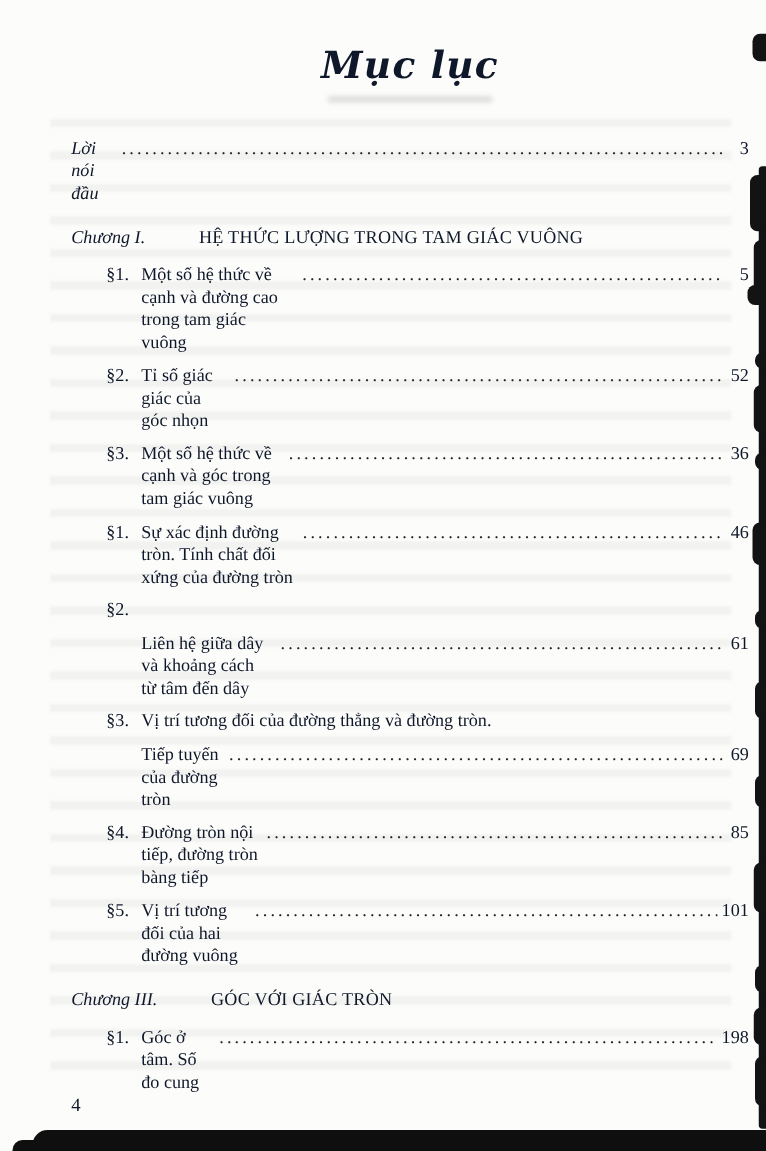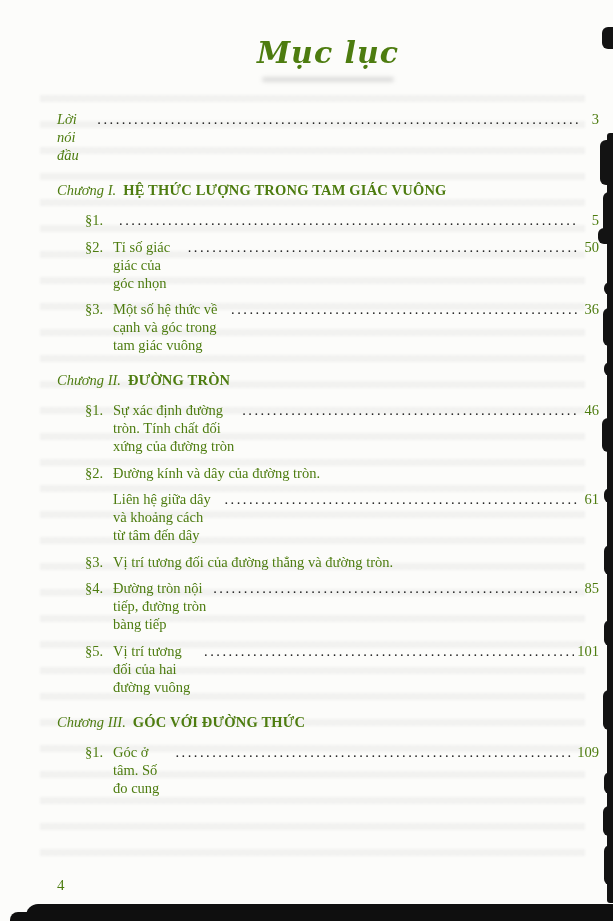--- a/index.html
+++ b/index.html
@@ -5,21 +5,21 @@
   * { box-sizing: border-box; margin: 0; padding: 0; }
   html, body { width: 613px; height: 921px; background: #ffffff; }
   body { font-family: "Liberation Serif", serif; }
 
   .page {
     position: relative;
     width: 613px;
     height: 921px;
     background: #fcfcfa;
     overflow: hidden;
-    color: #4d7c0f;
+    color: #0f172a;
   }
 
   
   .bleed-overlay {
     position: absolute;
     z-index: 1;
     left: 40px; right: 28px; top: 95px; bottom: 60px;
     background: repeating-linear-gradient(180deg,
       rgba(70,70,78,0.055) 0px, rgba(70,70,78,0.055) 7px,
       transparent 7px, transparent 26px);
@@ -69,21 +69,21 @@
   }
   .leader::after {
     content: "..........................................................................................................................................................";
   }
   .pg { flex: 0 0 auto; min-width: 18px; text-align: right; }
 
   .frontmatter .label { font-style: italic; }
 
   .chapter { margin: 17px 0 12px; }
   .chapter-prefix { font-style: italic; margin-right: 7px; }
-  .chapter-name { font-weight: bold; letter-spacing: 0.2px; }
+  .chapter-name { font-weight: normal; letter-spacing: 0.2px; margin-left: 36px; }
 
   .pagenum {
     position: absolute;
     left: 57px; bottom: 27px;
     font-size: 15px;
     z-index: 2;
   }
 
   
   .artifact { position: absolute; background: #131313; z-index: 3; pointer-events: none; }
@@ -130,81 +130,82 @@
       <span class="leader"></span>
       <span class="pg">3</span>
     </div>
 
     <div class="row chapter">
       <span class="chapter-prefix">Chương I.</span>
       <span class="chapter-name">HỆ THỨC LƯỢNG TRONG TAM GIÁC VUÔNG</span>
     </div>
     <div class="row section">
       <span class="num">§1.</span>
+      <span class="txt">Một số hệ thức về cạnh và đường cao trong tam giác vuông</span>
       <span class="leader"></span>
       <span class="pg">5</span>
     </div>
     <div class="row section">
       <span class="num">§2.</span>
       <span class="txt">Tỉ số giác giác của góc nhọn</span>
       <span class="leader"></span>
-      <span class="pg">50</span>
+      <span class="pg">52</span>
     </div>
     <div class="row section">
       <span class="num">§3.</span>
       <span class="txt">Một số hệ thức về cạnh và góc trong tam giác vuông</span>
       <span class="leader"></span>
       <span class="pg">36</span>
     </div>
 
-    <div class="row chapter">
-      <span class="chapter-prefix">Chương II.</span>
-      <span class="chapter-name">ĐƯỜNG TRÒN</span>
-    </div>
     <div class="row section">
       <span class="num">§1.</span>
       <span class="txt">Sự xác định đường tròn. Tính chất đối xứng của đường tròn</span>
       <span class="leader"></span>
       <span class="pg">46</span>
     </div>
     <div class="row section">
       <span class="num">§2.</span>
-      <span class="txt">Đường kính và dây của đường tròn.</span>
     </div>
     <div class="row section cont">
       <span class="txt">Liên hệ giữa dây và khoảng cách từ tâm đến dây</span>
       <span class="leader"></span>
       <span class="pg">61</span>
     </div>
     <div class="row section">
       <span class="num">§3.</span>
       <span class="txt">Vị trí tương đối của đường thẳng và đường tròn.</span>
     </div>
+    <div class="row section cont">
+      <span class="txt">Tiếp tuyến của đường tròn</span>
+      <span class="leader"></span>
+      <span class="pg">69</span>
+    </div>
     <div class="row section">
       <span class="num">§4.</span>
       <span class="txt">Đường tròn nội tiếp, đường tròn bàng tiếp</span>
       <span class="leader"></span>
       <span class="pg">85</span>
     </div>
     <div class="row section">
       <span class="num">§5.</span>
       <span class="txt">Vị trí tương đối của hai đường vuông</span>
       <span class="leader"></span>
       <span class="pg">101</span>
     </div>
 
     <div class="row chapter">
       <span class="chapter-prefix">Chương III.</span>
-      <span class="chapter-name">GÓC VỚI ĐƯỜNG THỨC</span>
+      <span class="chapter-name">GÓC VỚI GIÁC TRÒN</span>
     </div>
     <div class="row section">
       <span class="num">§1.</span>
       <span class="txt">Góc ở tâm. Số đo cung</span>
       <span class="leader"></span>
-      <span class="pg">109</span>
+      <span class="pg">198</span>
     </div>
 
   </div>
 
   <div class="pagenum">4</div>
 
   <div class="artifact a-strip"></div>
   <div class="artifact a-right ab1"></div>
   <div class="artifact a-right ab2"></div>
   <div class="artifact a-right ab3"></div>

